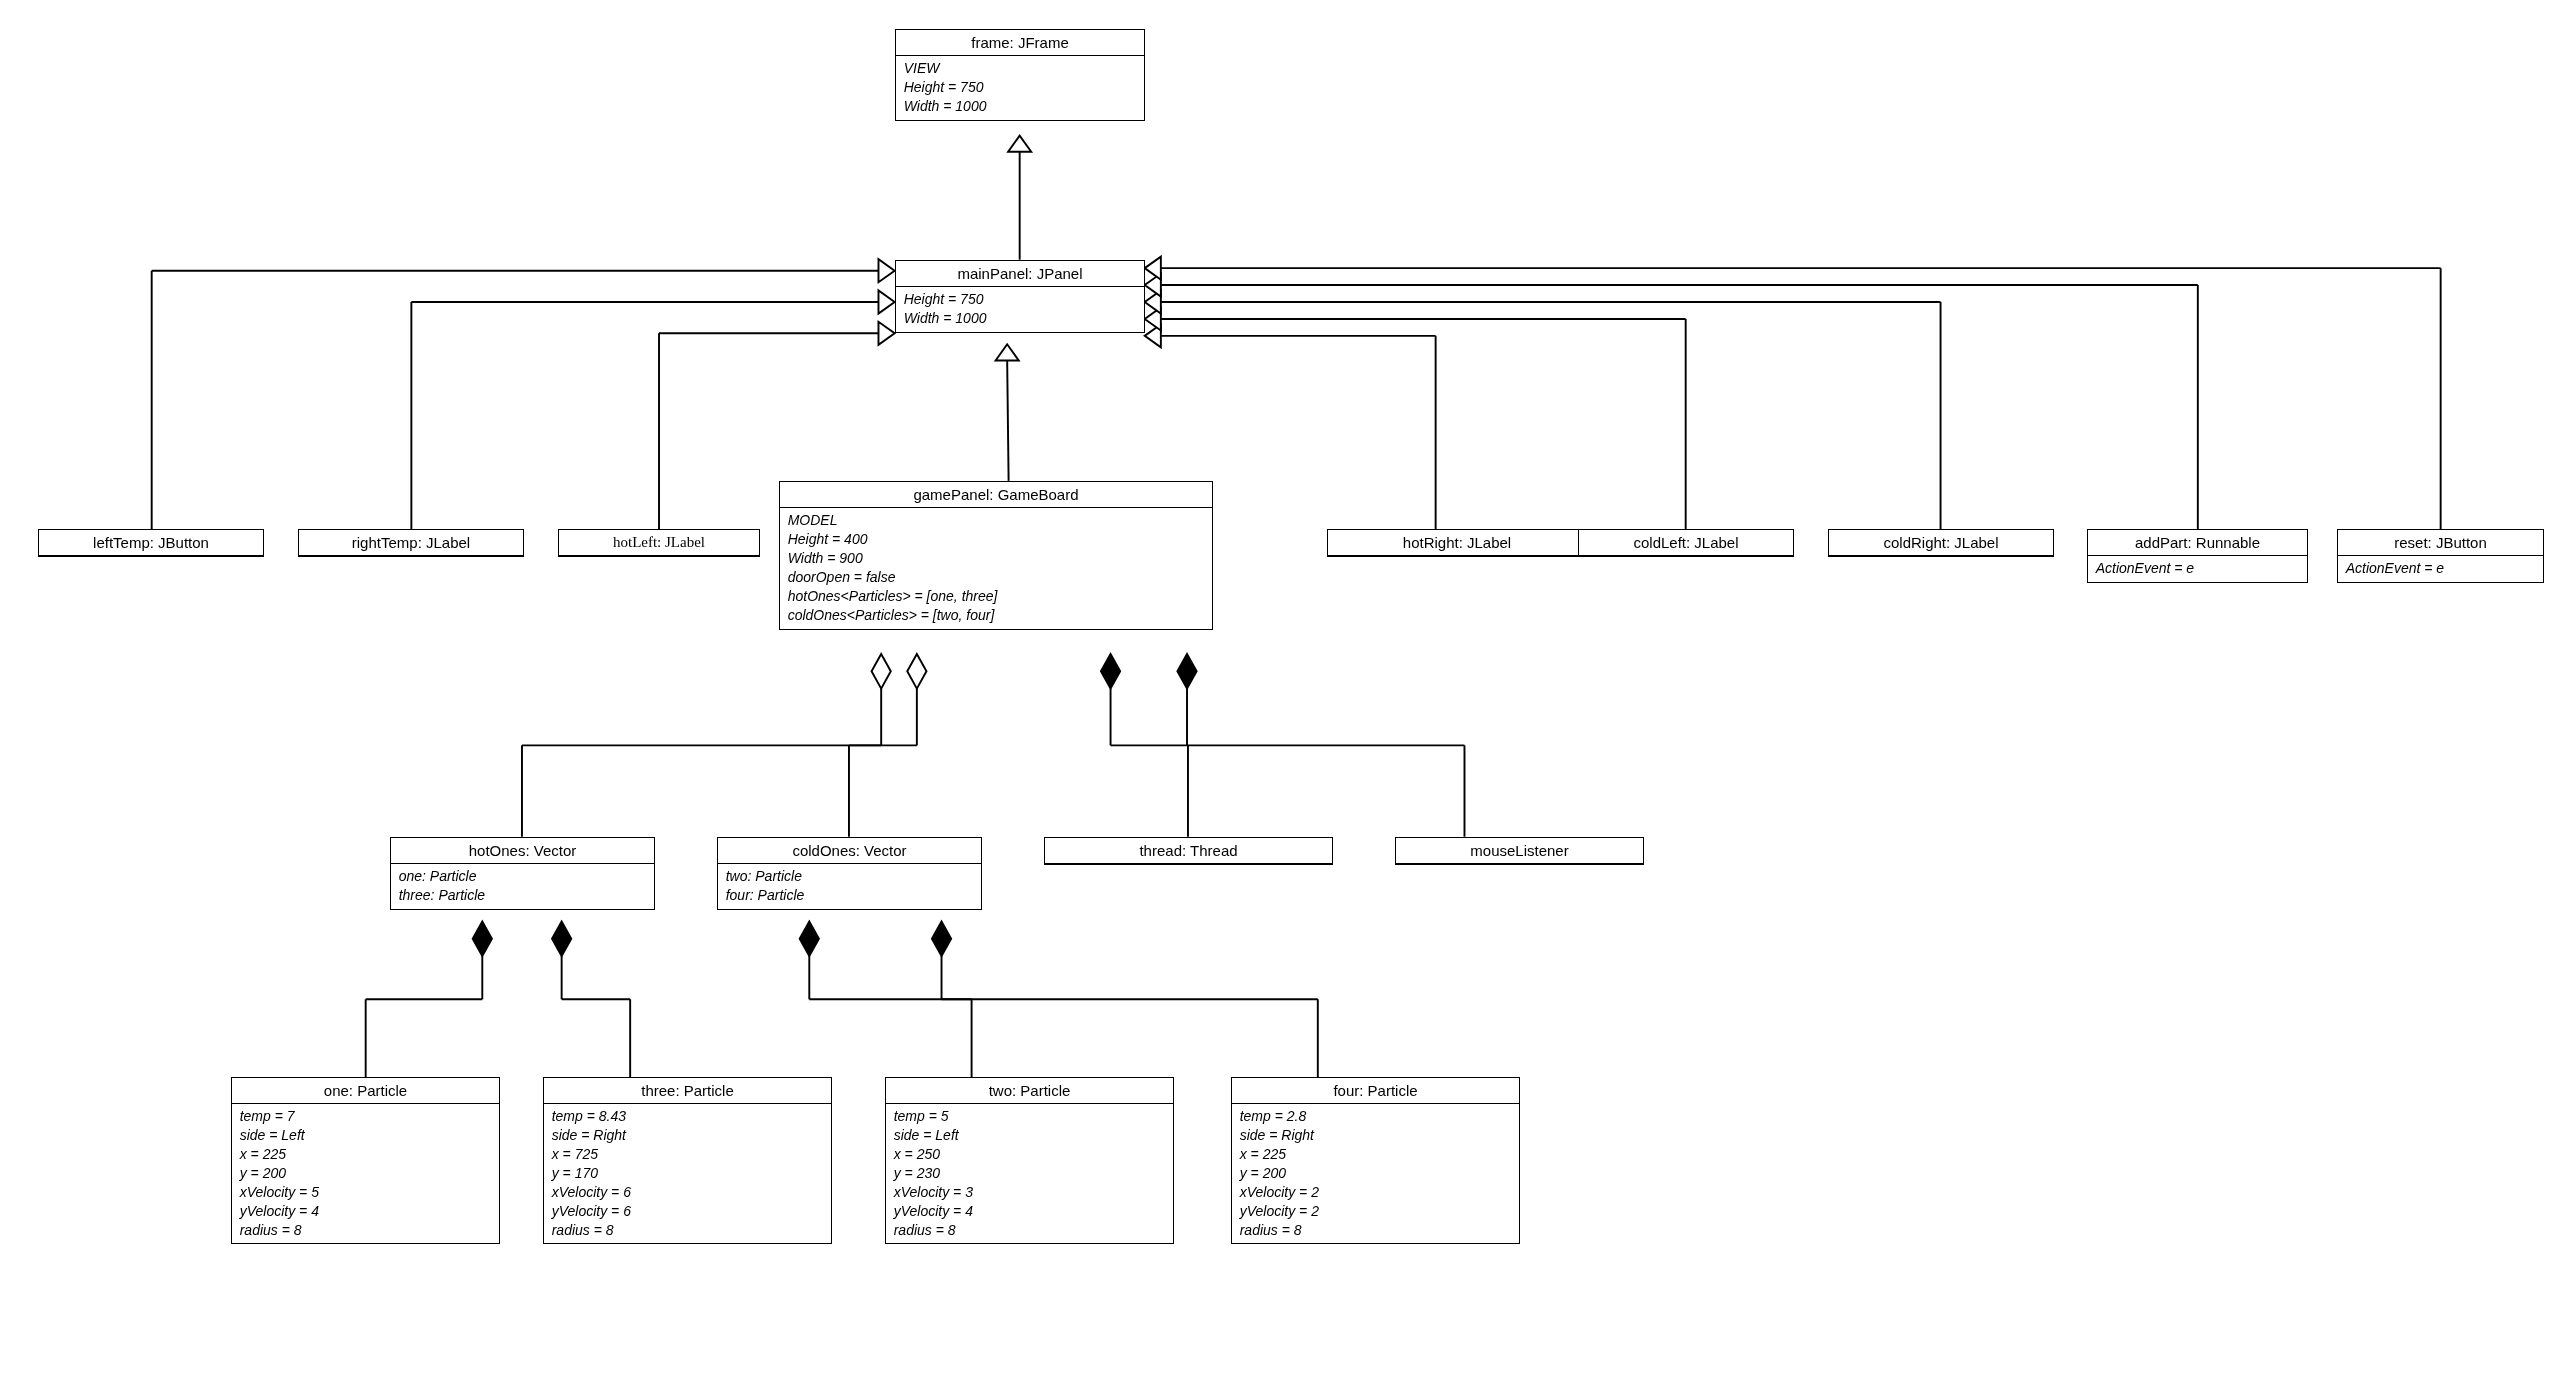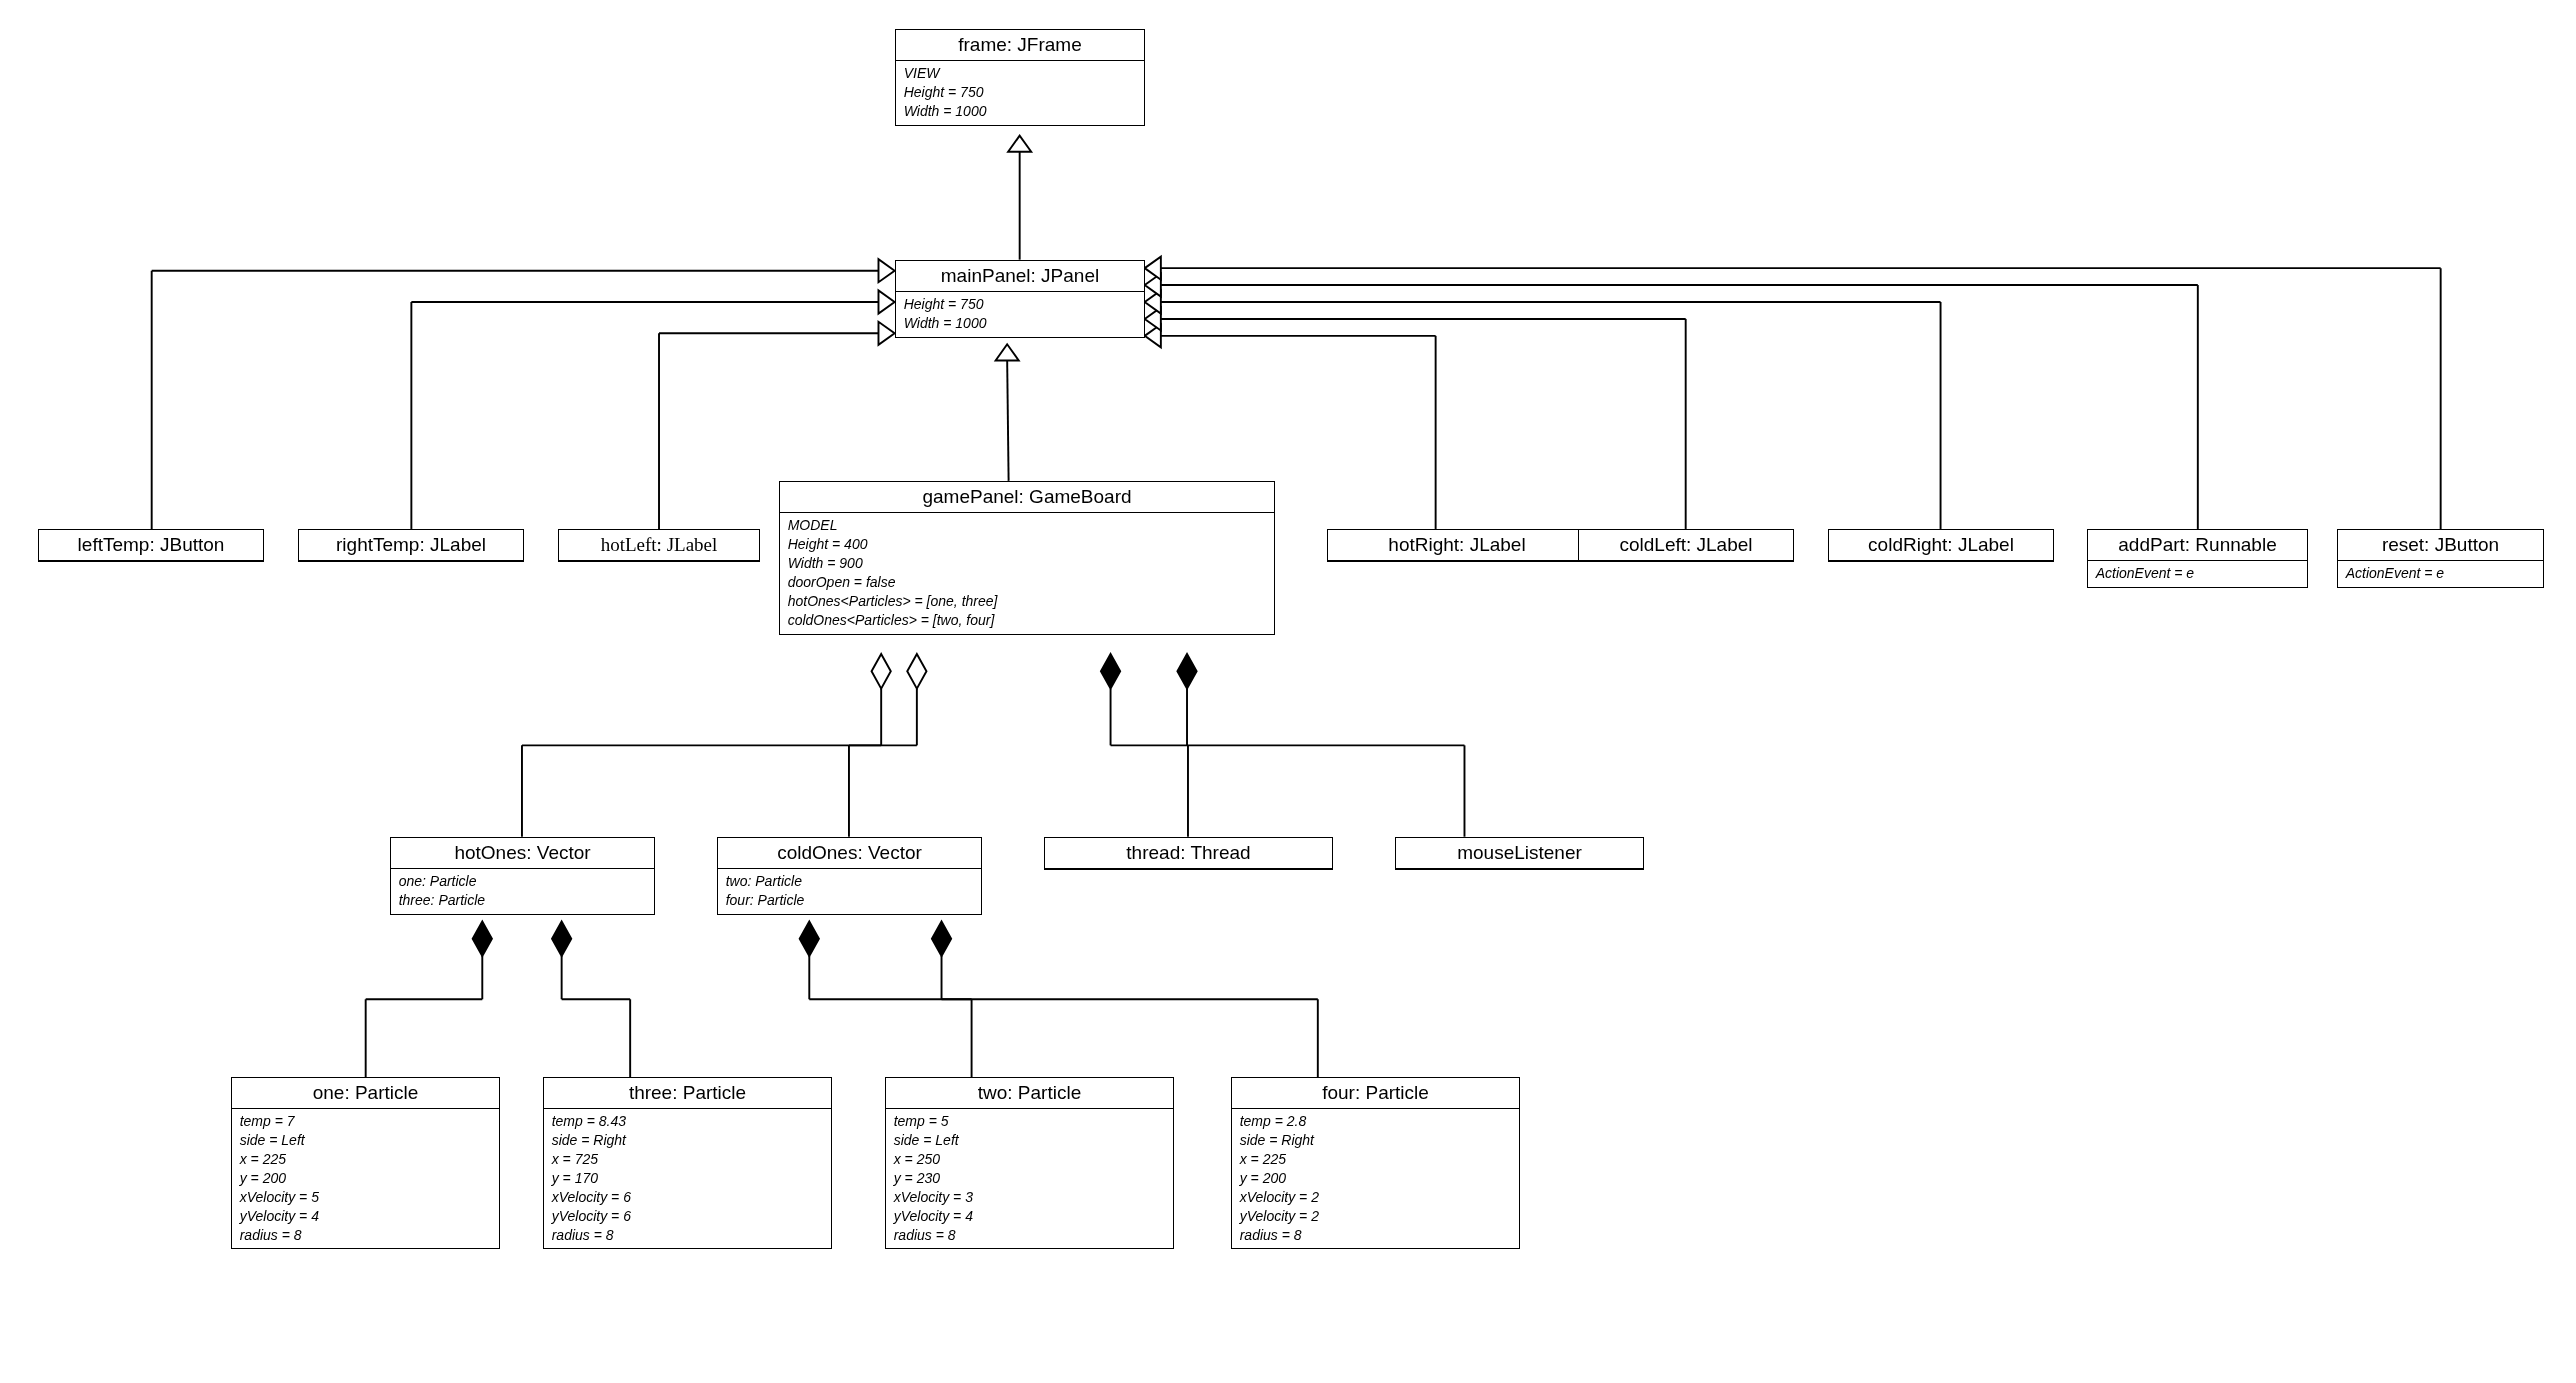--- a/index.html
+++ b/index.html
@@ -19,21 +19,21 @@
   .box {
     position: absolute;
     border: 1.9px solid #000;
     background: #fff;
     box-sizing: border-box;
   }
   .box .title {
     border-bottom: 1.9px solid #000;
     text-align: center;
     padding: 3.8px 7.7px;
-    font-size: 19px;
+    font-size: 15px;
   }
   .box .body {
     padding: 3.8px 7.7px;
     font-size: 14px;
     line-height: 1.35;
     font-style: italic;
   }
   .box .body div { white-space: nowrap; }
   svg.connectors {
     position: absolute;
@@ -117,21 +117,21 @@
         <div>Width = 1000</div>
       </div>
     </div>
     <div class="box" style="left: 895px; top: 260px; width: 250px;">
       <div class="title">mainPanel: JPanel</div>
       <div class="body">
         <div>Height = 750</div>
         <div>Width = 1000</div>
       </div>
     </div>
-    <div class="box" style="left: 779px; top: 481px; width: 496px;">
+    <div class="box" style="left: 779px; top: 481px; width: 434px;">
       <div class="title">gamePanel: GameBoard</div>
       <div class="body">
         <div>MODEL</div>
         <div>Height = 400</div>
         <div>Width = 900</div>
         <div>doorOpen = false</div>
         <div>hotOnes&lt;Particles&gt; = [one, three]</div>
         <div>coldOnes&lt;Particles&gt; = [two, four]</div>
       </div>
     </div>

